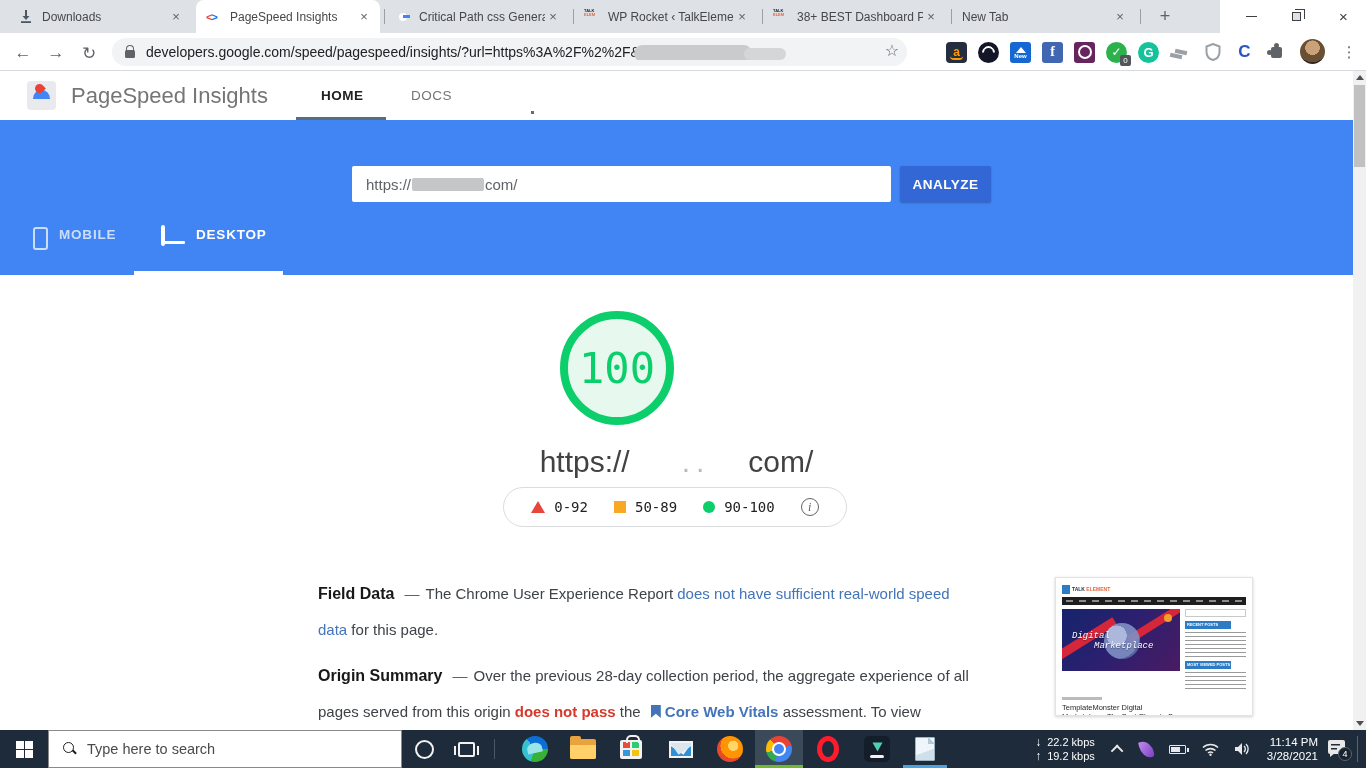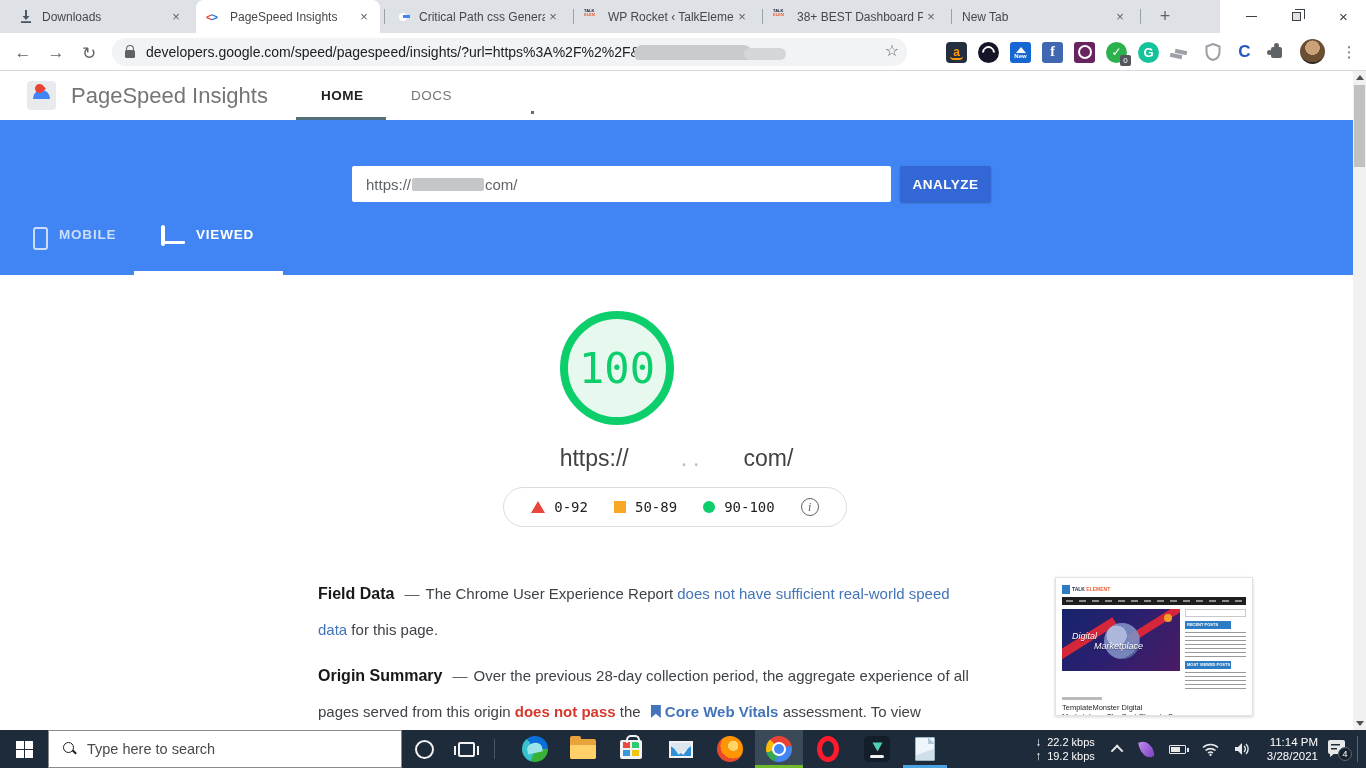--- a/index.html
+++ b/index.html
@@ -95,21 +95,21 @@
   .phone-icon { width:15px; height:23px; border:2.5px solid currentColor; border-radius:3px; }
   .laptop-icon { position:relative; width:24px; height:17px; }
   .laptop-icon .scr { width:22px; height:13px; border:2.5px solid currentColor; border-radius:2px; margin:0 auto; }
   .laptop-icon .base { position:absolute; left:0; bottom:0; width:24px; height:3px; background:currentColor; border-radius:1px; }
   .dev-underline { position:absolute; left:134px; bottom:0; width:149px; height:4px; background:#fff; }
 
   
   .score-section { position:absolute; left:0; top:275px; width:1353px; height:288px; background:#fff; border-bottom:1px solid #fca5a5; }
   .score-circle { position:absolute; left:560px; top:36px; width:114px; height:114px; border:8px solid #0cce6b; border-radius:50%; background:#e7f8ee; display:flex; align-items:center; justify-content:center; }
   .score-value { font-family:"DejaVu Sans Mono", monospace; font-size:42px; color:#0cce6b; }
-  .result-url { position:absolute; left:0; top:170px; width:1353px; text-align:center; font-size:23px; color:#424242; }
+  .result-url { position:absolute; left:0; top:170px; width:1353px; text-align:center; font-size:30px; color:#424242; }
   .result-url .hint { color:#b9bcbe; letter-spacing:6px; margin:0 38px 0 52px; }
   .legend-pill { position:absolute; left:503px; top:212px; width:344px; height:40px; border:1px solid #dadce0; border-radius:20px; display:flex; align-items:center; justify-content:center; gap:26px; }
   .legend-item { display:flex; align-items:center; gap:9px; font-family:"DejaVu Sans Mono", monospace; font-size:14px; color:#202124; }
   .shape-triangle { width:0; height:0; border-left:7px solid transparent; border-right:7px solid transparent; border-bottom:12px solid #e8453c; }
   .shape-square { width:12px; height:12px; background:#f9a825; }
   .shape-circle { width:12px; height:12px; border-radius:50%; background:#0cce6b; }
   .info-icon { width:18px; height:18px; border:1.5px solid #5f6368; border-radius:50%; color:#5f6368; font-family:"Liberation Serif", serif; font-size:12px; font-style:italic; display:flex; align-items:center; justify-content:center; }
 
   
   .lower { position:absolute; left:0; top:547px; width:1353px; height:183px; background:#fff; }
@@ -131,21 +131,21 @@
   .t-logo .word { font-size:5px; font-weight:bold; color:#23304a; line-height:5px; }
   .t-nav { height:8px; background:#1e1e1e; margin-bottom:4px;
     background-image:repeating-linear-gradient(90deg, #8a8a8a 0 7px, #1e1e1e 7px 13px); background-size:100% 2px; background-position:4px 3px; background-repeat:no-repeat; background-color:#1e1e1e; }
   .t-main { display:flex; gap:5px; }
   .t-hero { position:relative; width:118px; height:62px; background:linear-gradient(130deg,#16246b 0%, #2a2070 45%, #4a1b63 100%); overflow:hidden; }
   .t-hero .stripe1 { position:absolute; left:-12px; top:26px; width:70px; height:9px; background:#d6263a; transform:rotate(-32deg); }
   .t-hero .stripe2 { position:absolute; right:-14px; top:8px; width:70px; height:8px; background:#d6263a; transform:rotate(-32deg); }
   .t-hero .planet { position:absolute; left:42px; top:14px; width:36px; height:36px; border-radius:50%;
     background:radial-gradient(circle at 35% 35%, #bcc8e8 0 30%, #7f90c4 31% 70%, #5a6aa5 71%); opacity:.9; }
   .t-hero .sun { position:absolute; right:8px; top:5px; width:8px; height:8px; border-radius:50%; background:#f0a028; }
-  .t-hero-text { position:absolute; left:10px; top:22px; color:#fff; font-size:9px; font-style:italic; line-height:10px; text-shadow:0 1px 1px rgba(0,0,0,.4); }
+  .t-hero-text { position:absolute; left:10px; top:22px; color:#fff; font-size:9px; font-style:italic; line-height:10px; text-shadow:0 1px 1px rgba(0,0,0,.4);font-family:Liberation Mono, monospace; }
   .t-hero-text .l2 { margin-left:22px; }
   .t-side { flex:1; }
   .t-search { height:8px; border:1px solid #c9c9c9; margin-bottom:4px; }
   .t-sidehead { height:8px; background:#2d7cc3; color:#fff; font-size:4px; font-weight:bold; line-height:8px; padding-left:2px; margin-bottom:3px; width:46px; }
   .t-lines { height:26px; background:repeating-linear-gradient(#9a9a9a 0 1px, transparent 1px 4px); margin-bottom:3px; }
   .t-lines.short { height:18px; }
   .t-meta { width:40px; height:3px; background:#bbb; margin:4px 0 3px; }
   .t-headline { width:120px; font-size:7.5px; line-height:9px; color:#2a2a2a; margin-bottom:3px; }
 
   
@@ -348,21 +348,21 @@
       <span class="url-redact"></span>
       <span>com/</span>
     </div>
     <div class="analyze-btn">ANALYZE</div>
     <div class="dev-tab dev-tab-mobile">
       <span class="phone-icon"></span>
       <span class="dev-label">MOBILE</span>
     </div>
     <div class="dev-tab dev-tab-desktop">
       <span class="laptop-icon"><span class="scr"></span><span class="base"></span></span>
-      <span class="dev-label">VIEWED</span>
+      <span class="dev-label">DESKTOP</span>
     </div>
     <div class="dev-underline"></div>
   </div>
 
   <div class="score-section">
     <div class="score-circle">
       <span class="score-value">100</span>
     </div>
     <div class="result-url">
       <span>https://</span><span class="hint">..</span><span>com/</span>

